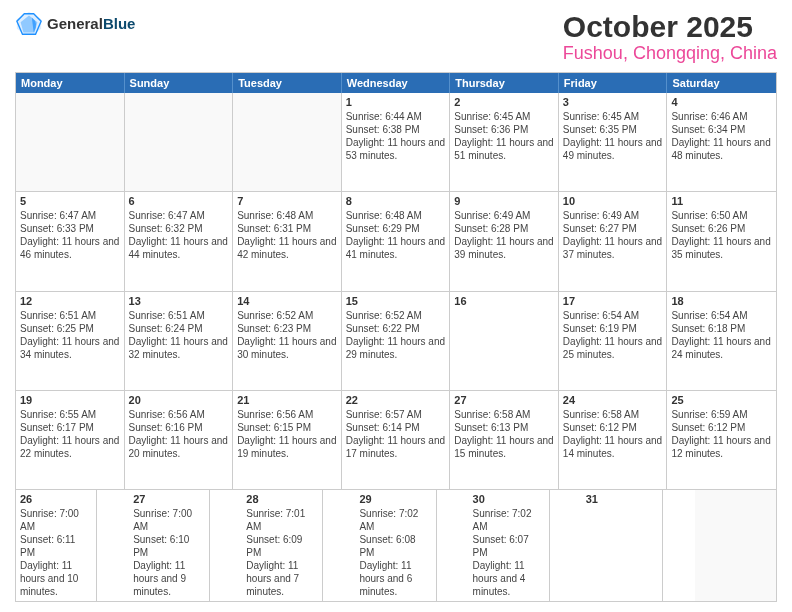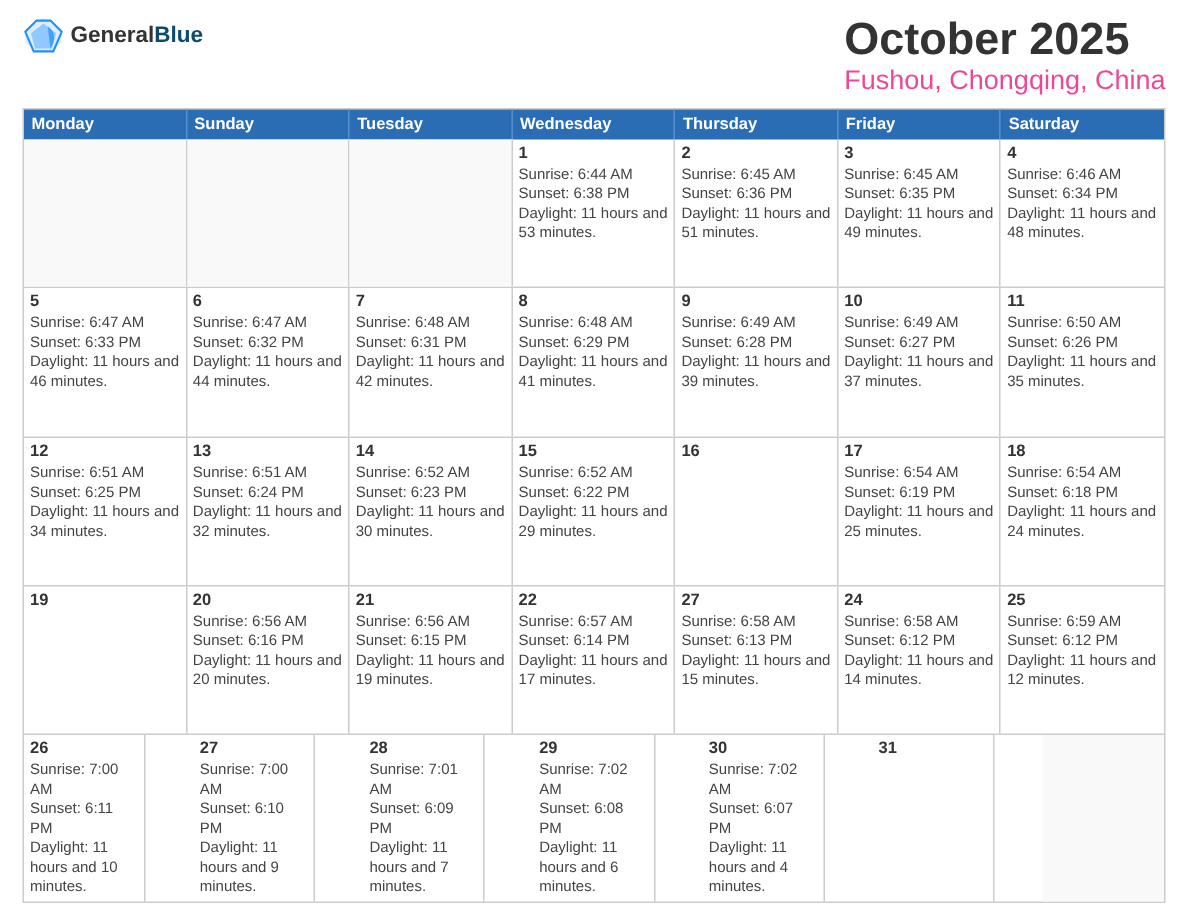--- a/index.html
+++ b/index.html
@@ -225,20 +225,21 @@
             <div class="cell-text">Sunrise: 6:54 AM<br>Sunset: 6:19 PM<br>Daylight: 11 hours and 25 minutes.</div>
           </div>
           <div class="cal-cell">
             <span class="day-num">18</span>
             <div class="cell-text">Sunrise: 6:54 AM<br>Sunset: 6:18 PM<br>Daylight: 11 hours and 24 minutes.</div>
           </div>
         </div>
         <div class="cal-row">
           <div class="cal-cell">
             <span class="day-num">19</span>
+            <div class="cell-text">Sunrise: 6:55 AM<br>Sunset: 6:17 PM<br>Daylight: 11 hours and 22 minutes.</div>
           </div>
           <div class="cal-cell">
             <span class="day-num">20</span>
             <div class="cell-text">Sunrise: 6:56 AM<br>Sunset: 6:16 PM<br>Daylight: 11 hours and 20 minutes.</div>
           </div>
           <div class="cal-cell">
             <span class="day-num">21</span>
             <div class="cell-text">Sunrise: 6:56 AM<br>Sunset: 6:15 PM<br>Daylight: 11 hours and 19 minutes.</div>
           </div>
           <div class="cal-cell">

